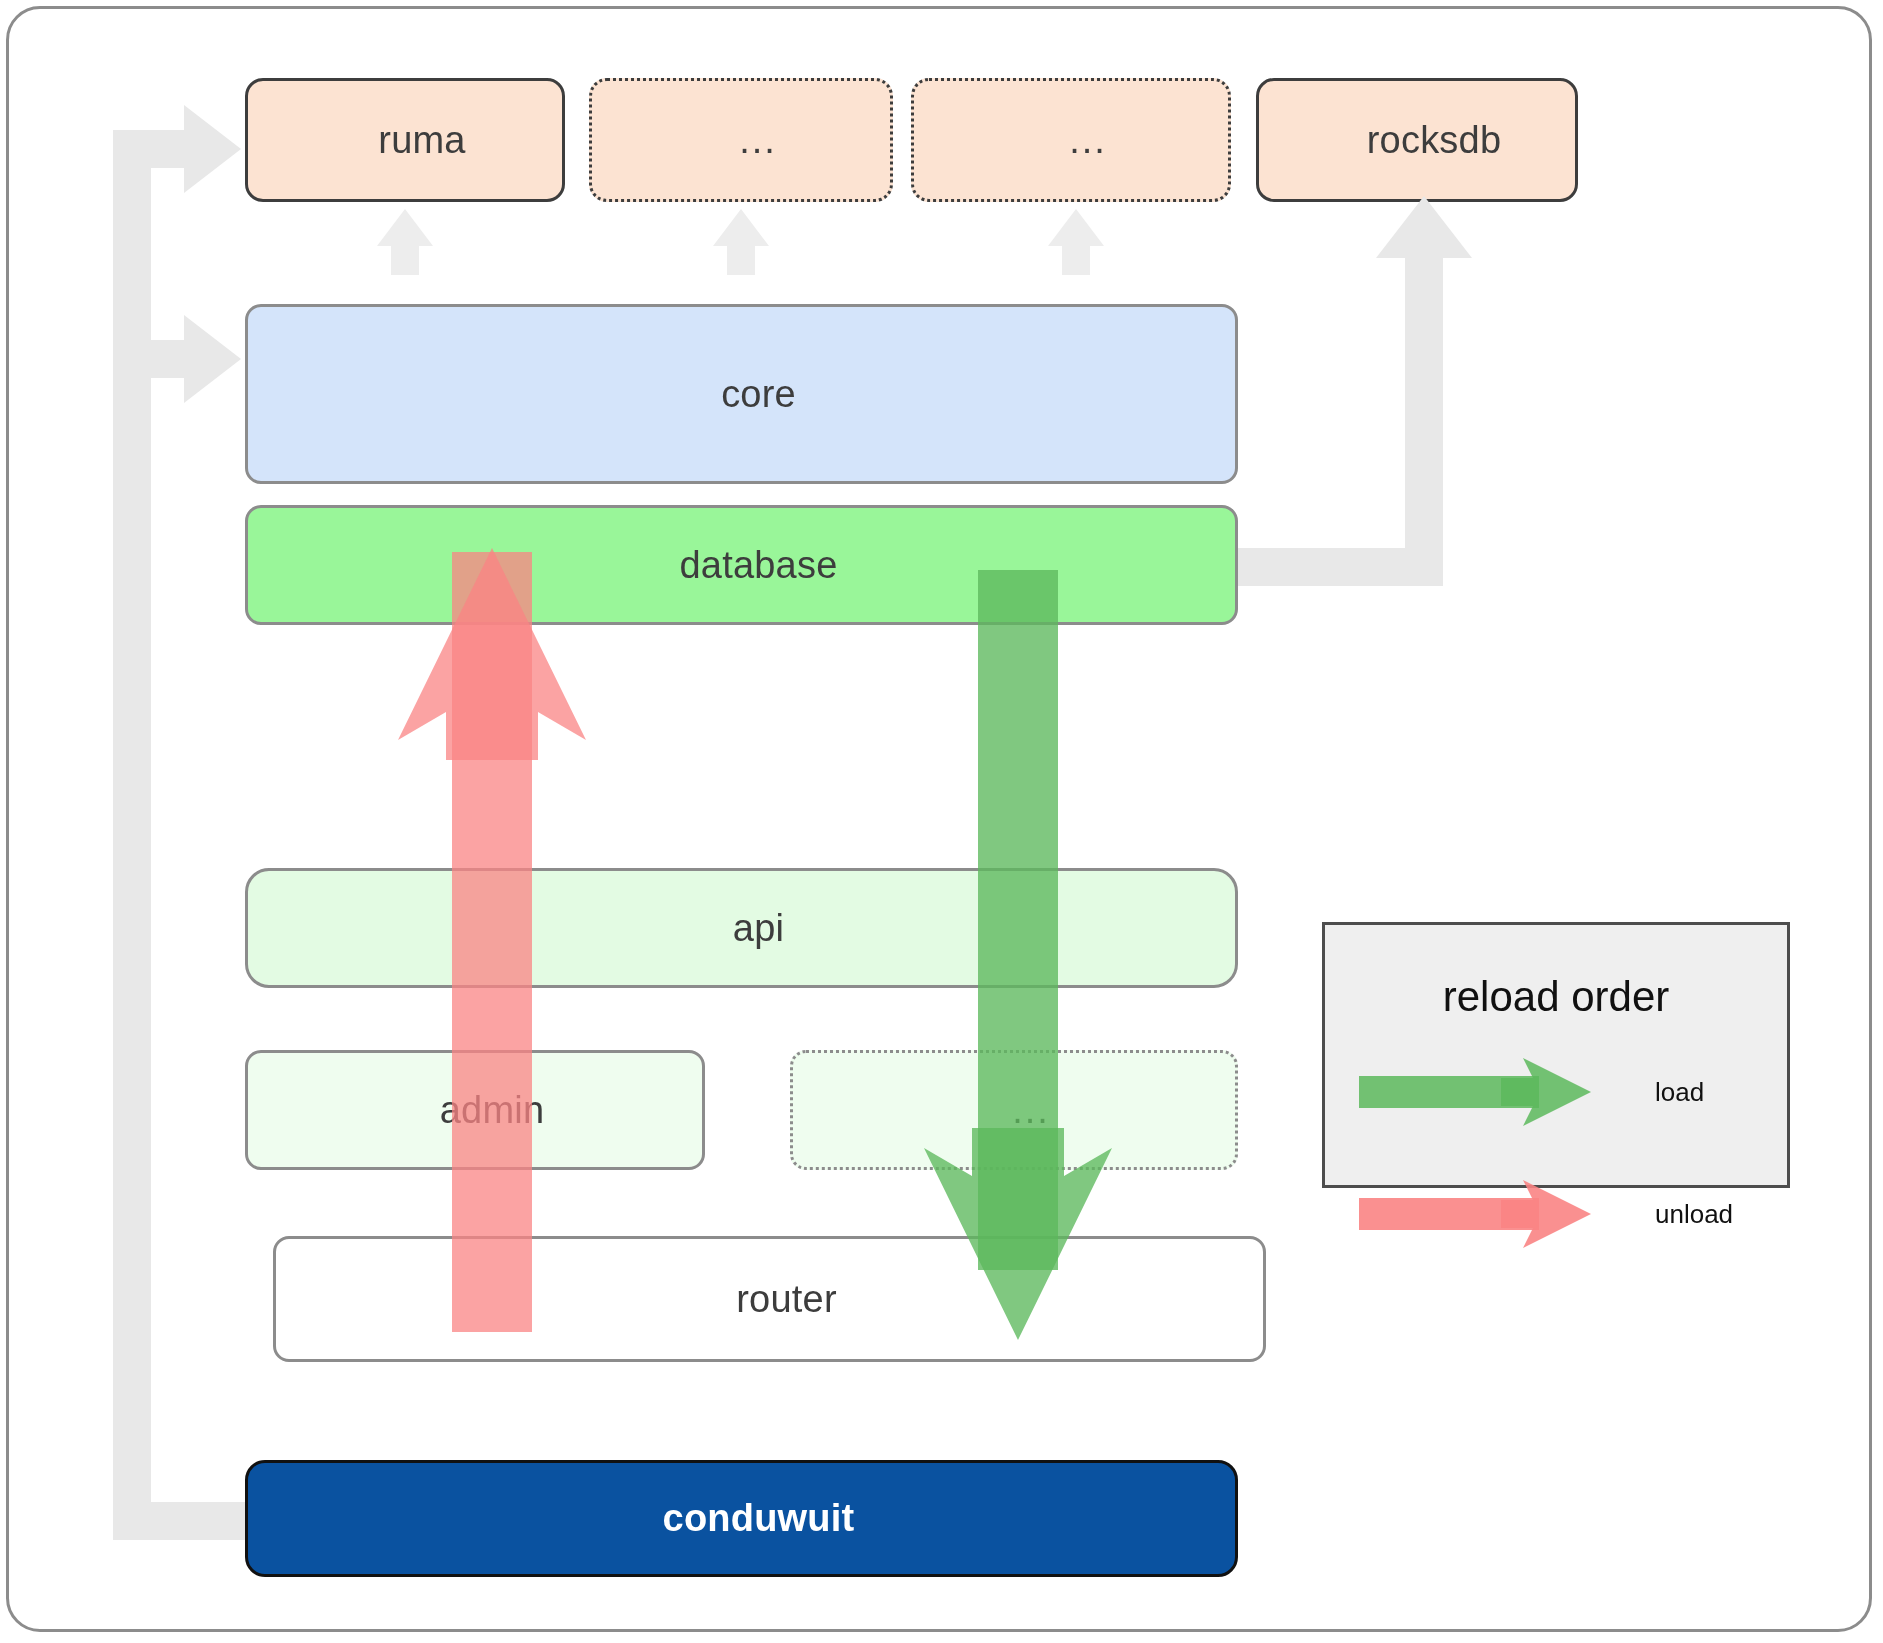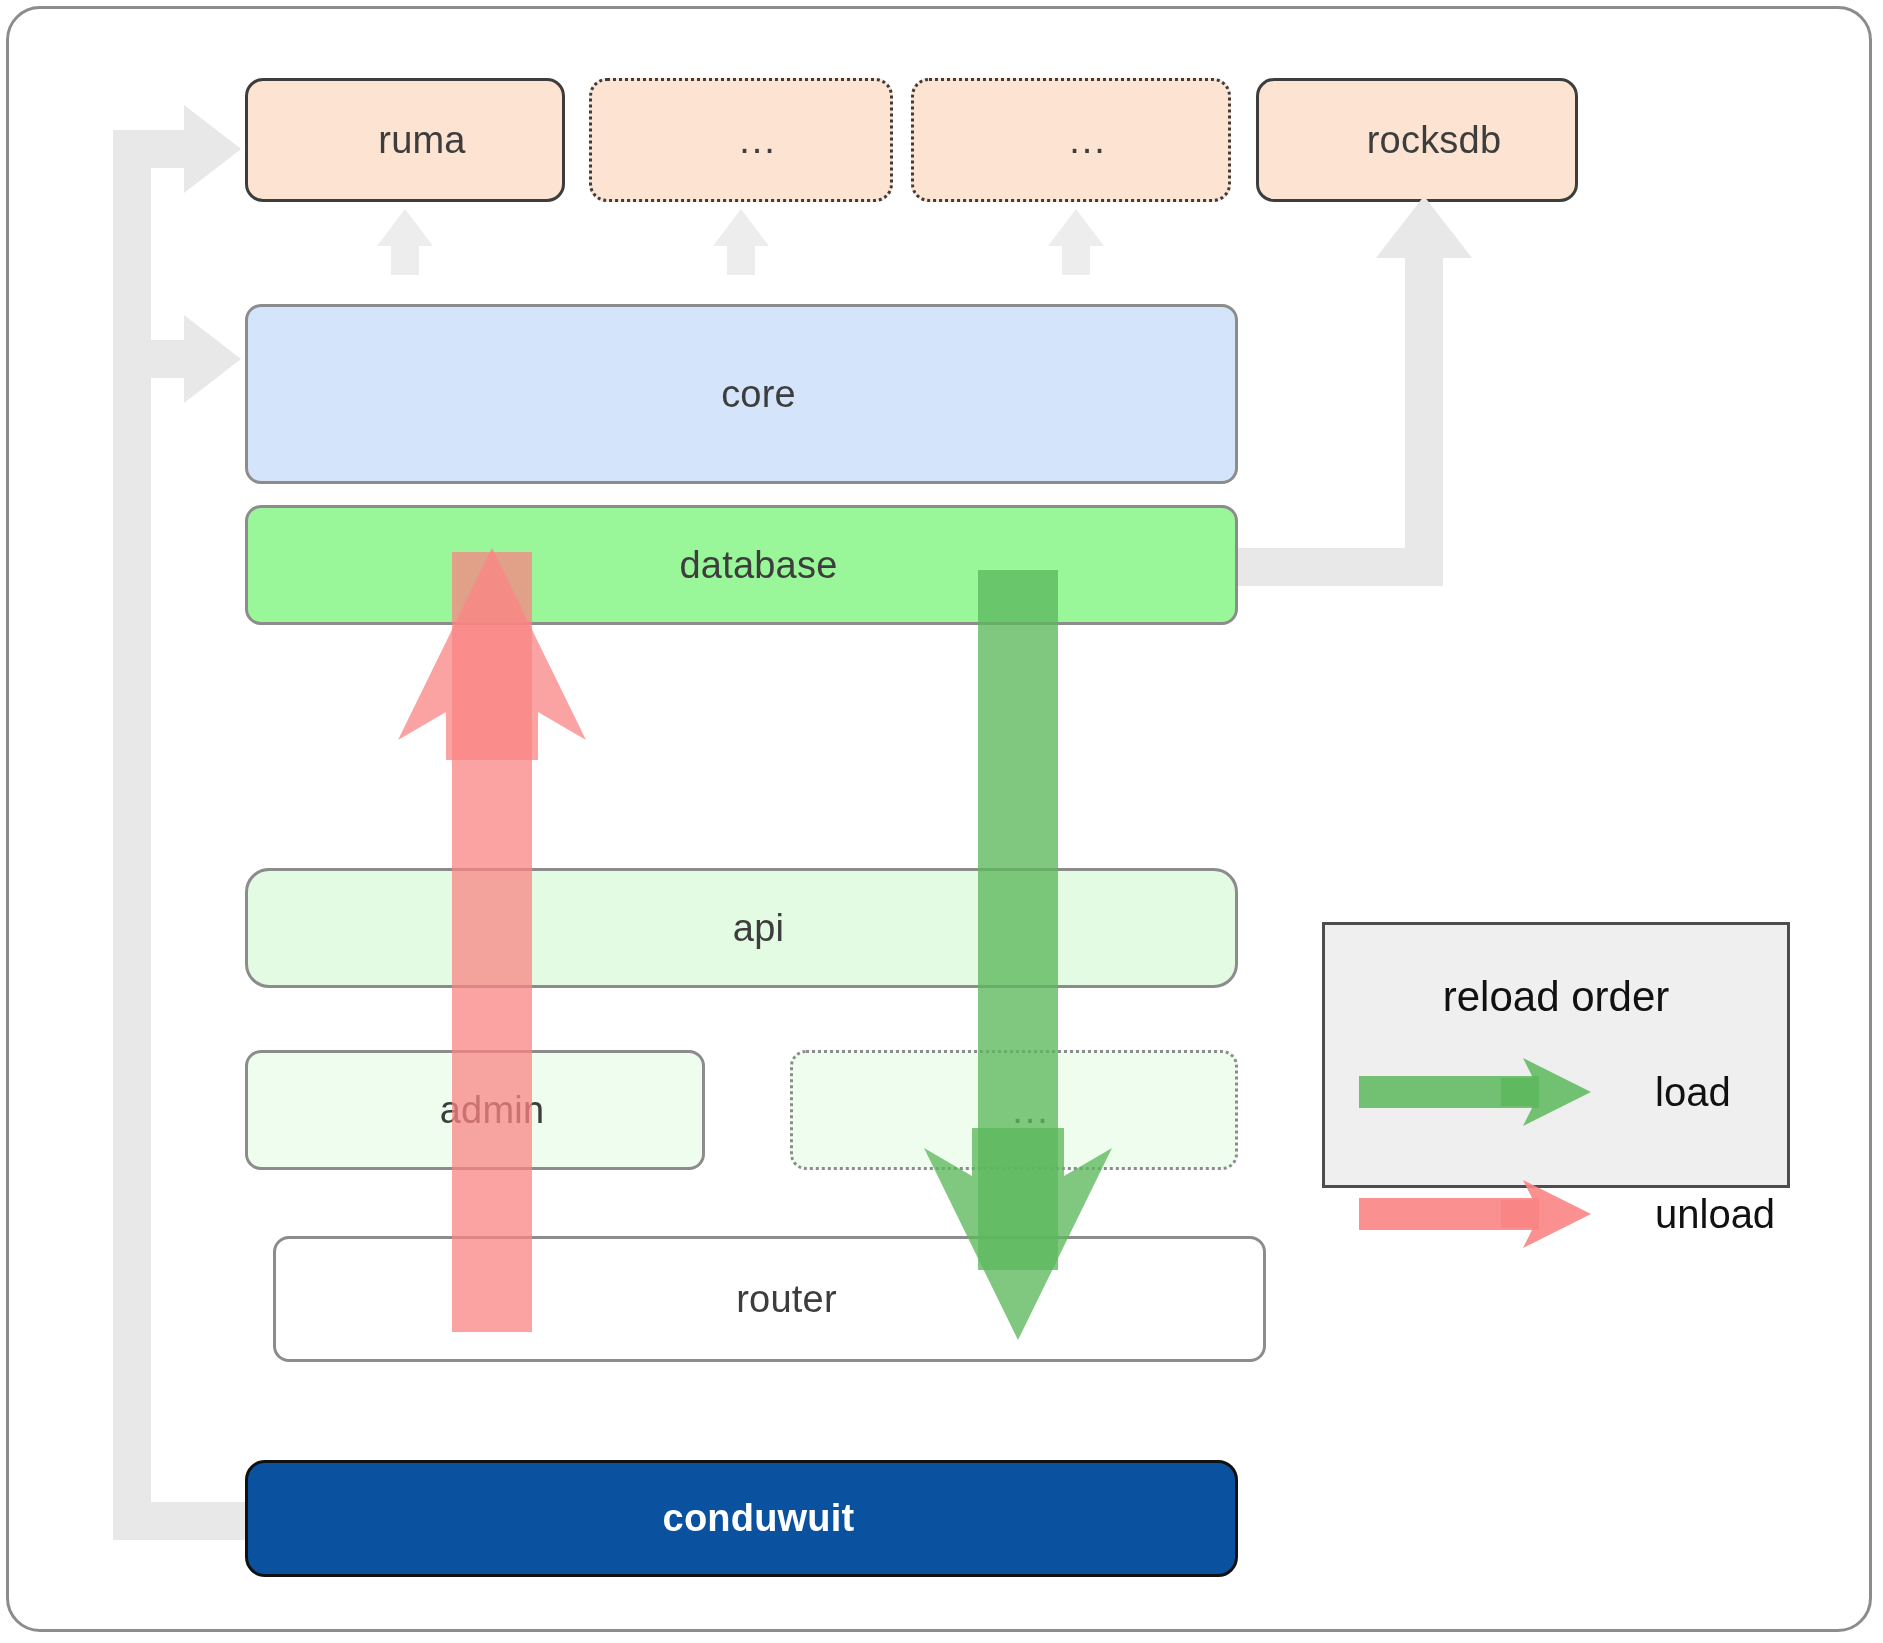--- a/index.html
+++ b/index.html
@@ -142,21 +142,21 @@
     position: absolute;
     left: 0;
     width: 100%;
     height: 90px;
   }
   .legend-row .lg-label {
     position: absolute;
     left: 330px;
     top: 50%;
     transform: translateY(-50%);
-    font-size: 40px;
+    font-size: 26px;
     color: #111111;
     white-space: nowrap;
   }
   .legend-row .lg-arrow {
     position: absolute;
     left: 34px;
     top: 50%;
     transform: translateY(-50%);
   }
 </style>

